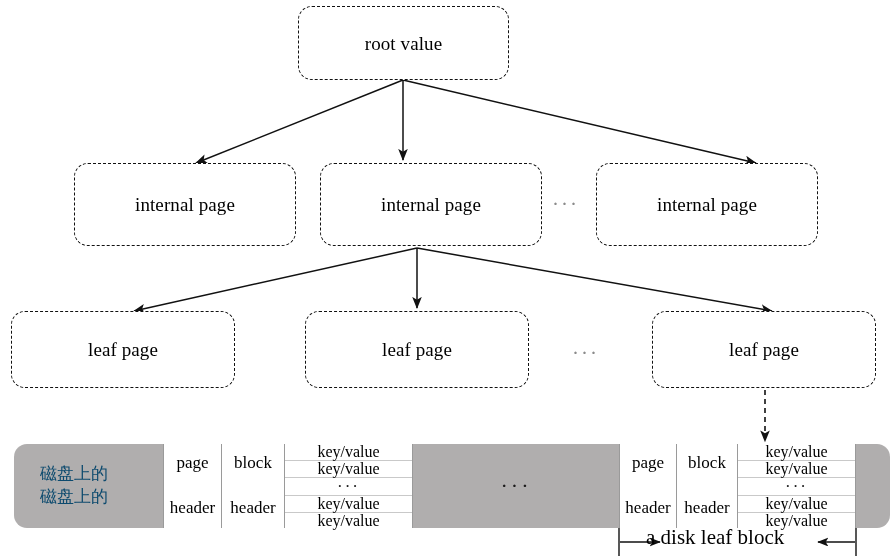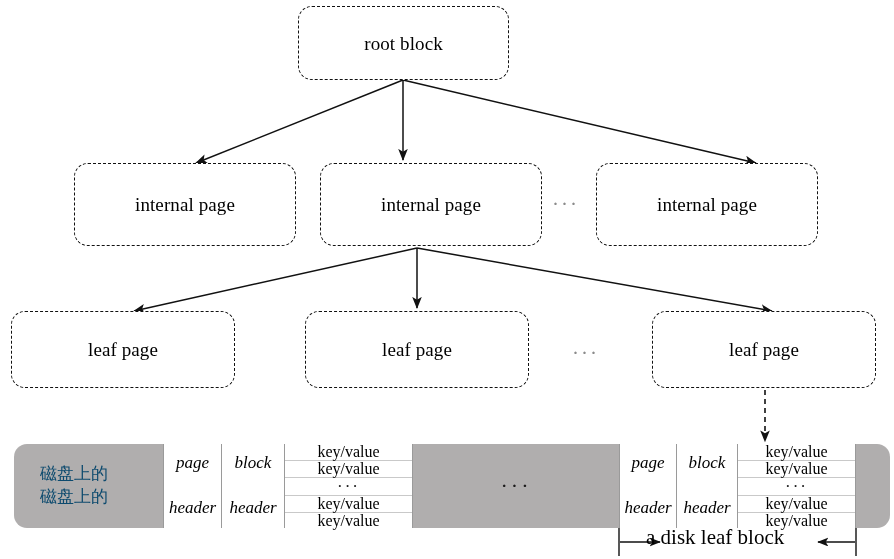--- a/index.html
+++ b/index.html
@@ -101,21 +101,20 @@
     display: flex;
     align-items: center;
     justify-content: center;
     height: 100%;
   }
   .hdr span {
     font-size: 17px;
     line-height: 1.35;
     text-align: center;
     display: block;
-    font-style: italic;
   }
   .kvcol {
     display: flex;
     flex-direction: column;
     justify-content: stretch;
     height: 100%;
   }
   .kvcol .kv {
     flex: 1 1 0;
     border-bottom: 1px solid #c9c9c9;
@@ -196,21 +195,21 @@
 
     <g stroke="#111111" stroke-width="1.4" fill="none">
       <line x1="619" y1="528" x2="619" y2="556"></line>
       <line x1="856" y1="528" x2="856" y2="556"></line>
       <line x1="620" y1="542" x2="660" y2="542" marker-end="url(#ah-s)"></line>
       <line x1="855" y1="542" x2="818" y2="542" marker-end="url(#ah-s)"></line>
     </g>
   </svg>
 
   <div class="node" style="left:298px; top:6px; width:211px; height:74px;">
-    <span>root block</span>
+    <span>root value</span>
   </div>
 
   <div class="node" style="left:74px; top:163px; width:222px; height:83px;">
     <span>internal page</span>
   </div>
 
   <div class="node" style="left:320px; top:163px; width:222px; height:83px;">
     <span>internal page</span>
   </div>
 

